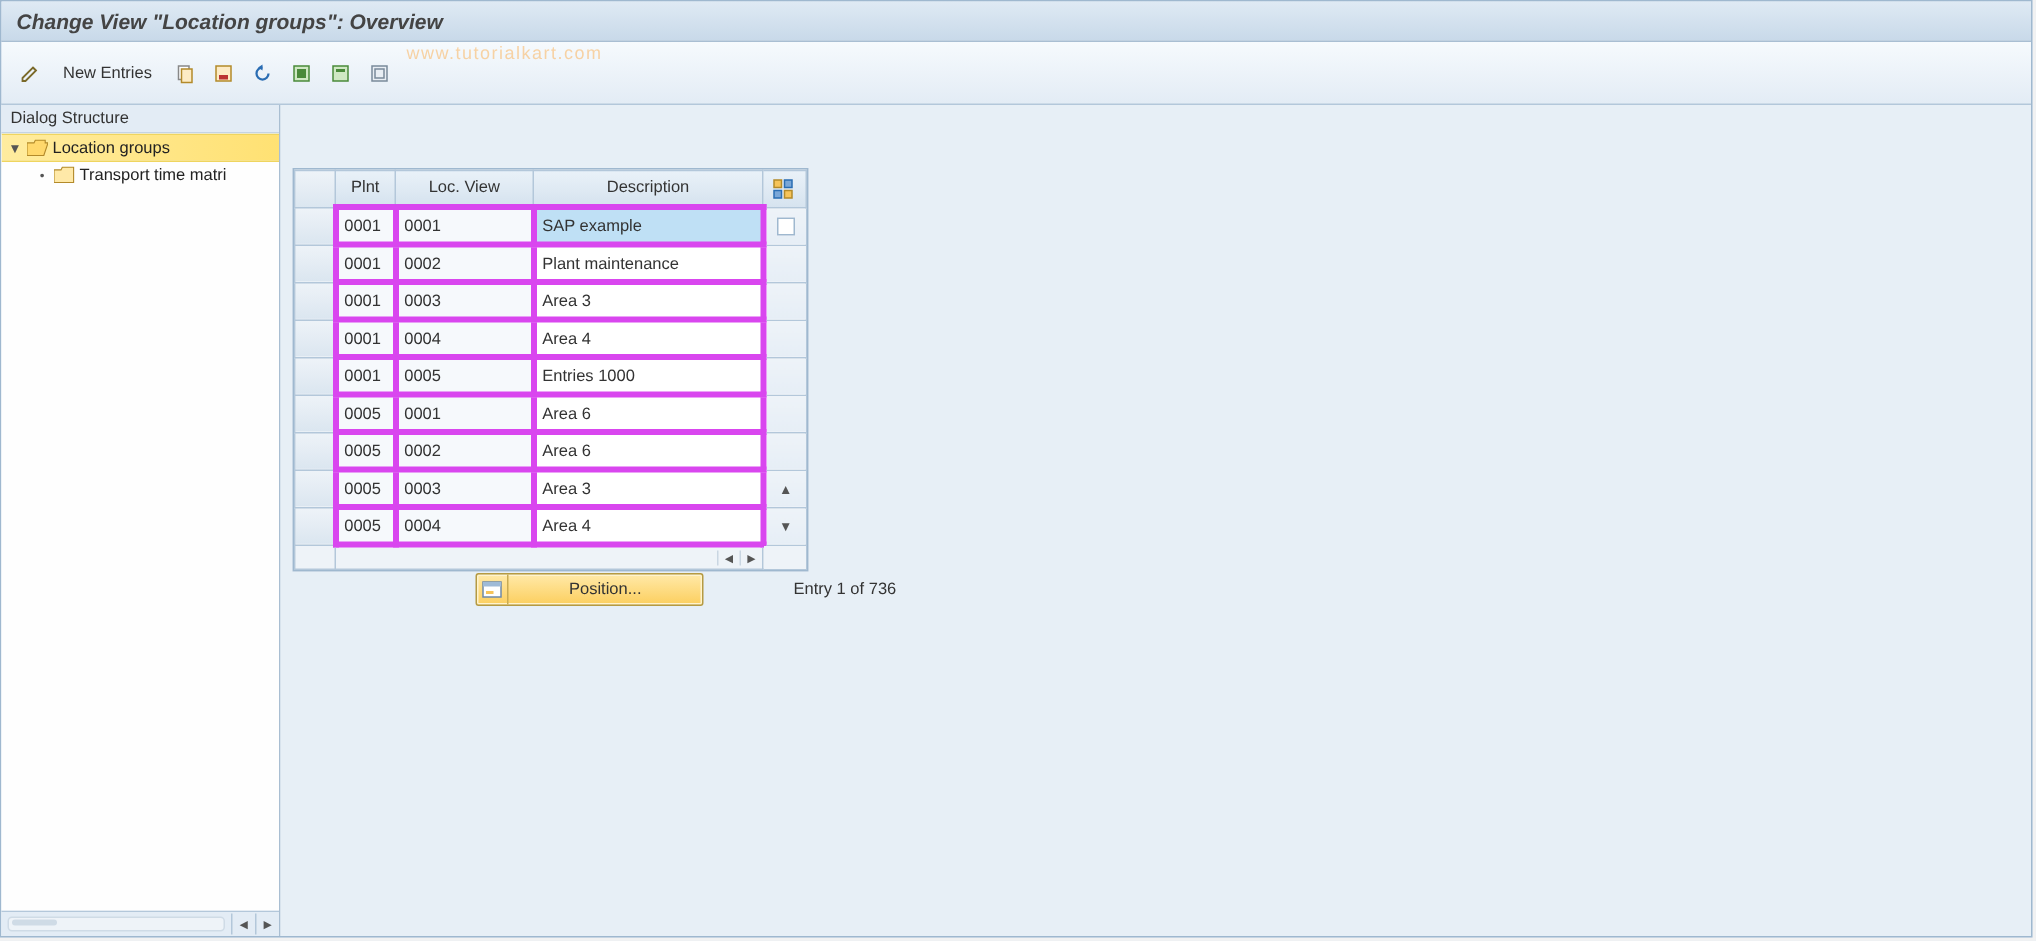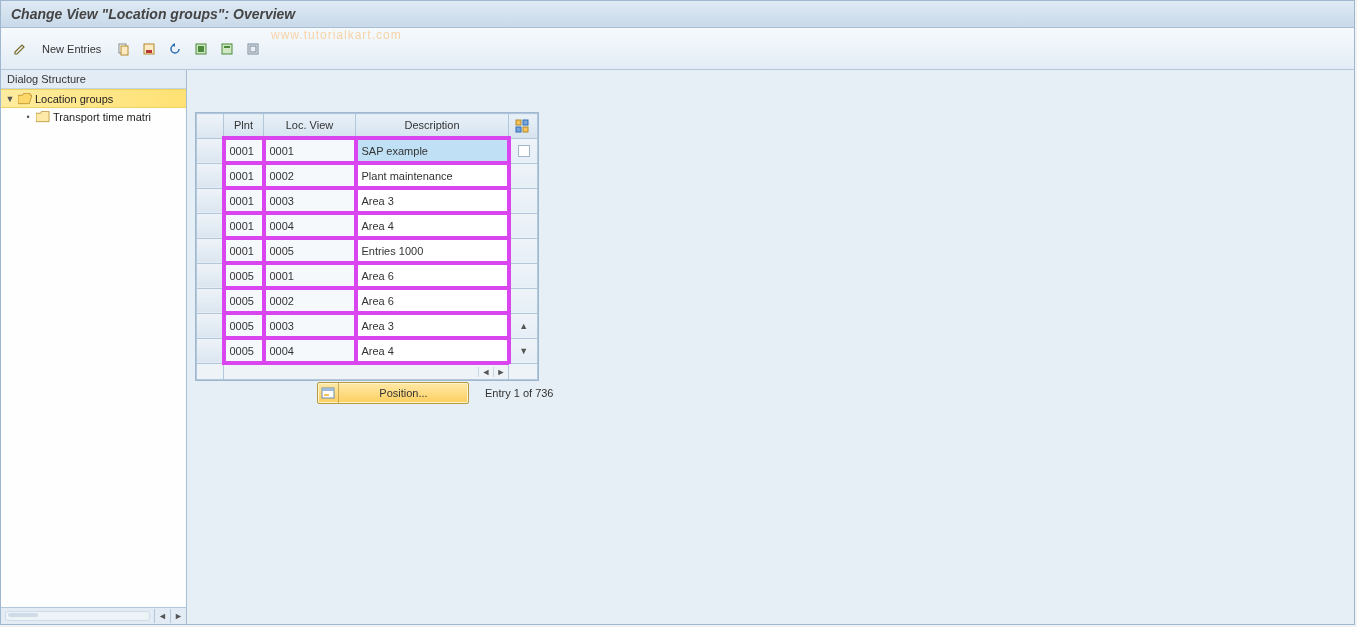--- a/index.html
+++ b/index.html
@@ -197,21 +197,21 @@
     display:flex; justify-content:flex-end; align-items:center; width:100%; height:14px;
   }
   .hscroll .ar { width:14px; text-align:center; font-size:9px; color:#555; border-left:1px solid #c9d6e2;}
   
   .position-btn-wrap {
     position:absolute;
     left:130px;
     top:312px;
     display:flex;
     align-items:center;
-    gap:16px;
+    gap:60px;
   }
   .position-btn {
     display:flex;
     align-items:center;
     border:1px solid #b59a42;
     background: linear-gradient(to bottom,#ffe9a8 0%,#fccf5f 100%);
     height:20px;
     width:150px;
     border-radius:2px;
     font-size:11px;

